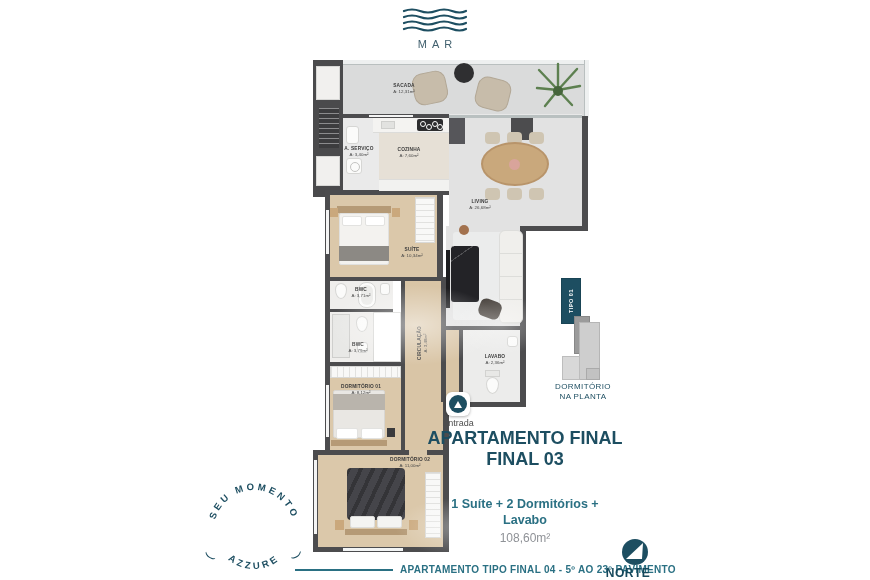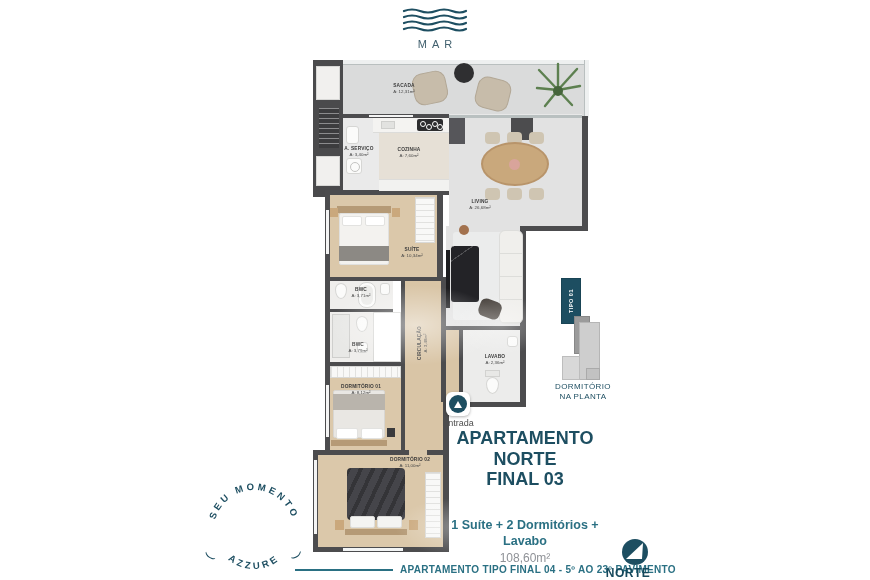--- a/index.html
+++ b/index.html
@@ -274,21 +274,21 @@
     <div class="blk" style="left:33px;top:50px;width:21px;height:58px;background:#cecece;"></div>
     <div class="blk" style="left:16px;top:84px;width:18px;height:24px;background:#d8d8d8;"></div>
     <div class="blk" style="left:40px;top:96px;width:14px;height:12px;background:#c2c2c2;"></div>
     <div id="loc-cap">
       <div>DORMITÓRIO</div>
       <div>NA PLANTA</div>
     </div>
   </div>
 
   <div id="info">
-    <div class="title">APARTAMENTO NORTE</div>
+    <div class="title">APARTAMENTO FINAL</div>
     <div class="title">FINAL 03</div>
     <div class="feat" style="margin-top:28px;">1 Suíte + 2 Dormitórios +</div>
     <div class="feat">Lavabo</div>
     <div class="avalue">108,60m²</div>
   </div>
 
   <svg id="stamp" viewBox="0 0 112 102">
     <defs>
       <path id="arcTop" d="M 16 52 A 40 40 0 0 1 96 52" fill="none"></path>
       <path id="arcBot" d="M 22 72 A 40 40 0 0 0 90 72" fill="none"></path>

